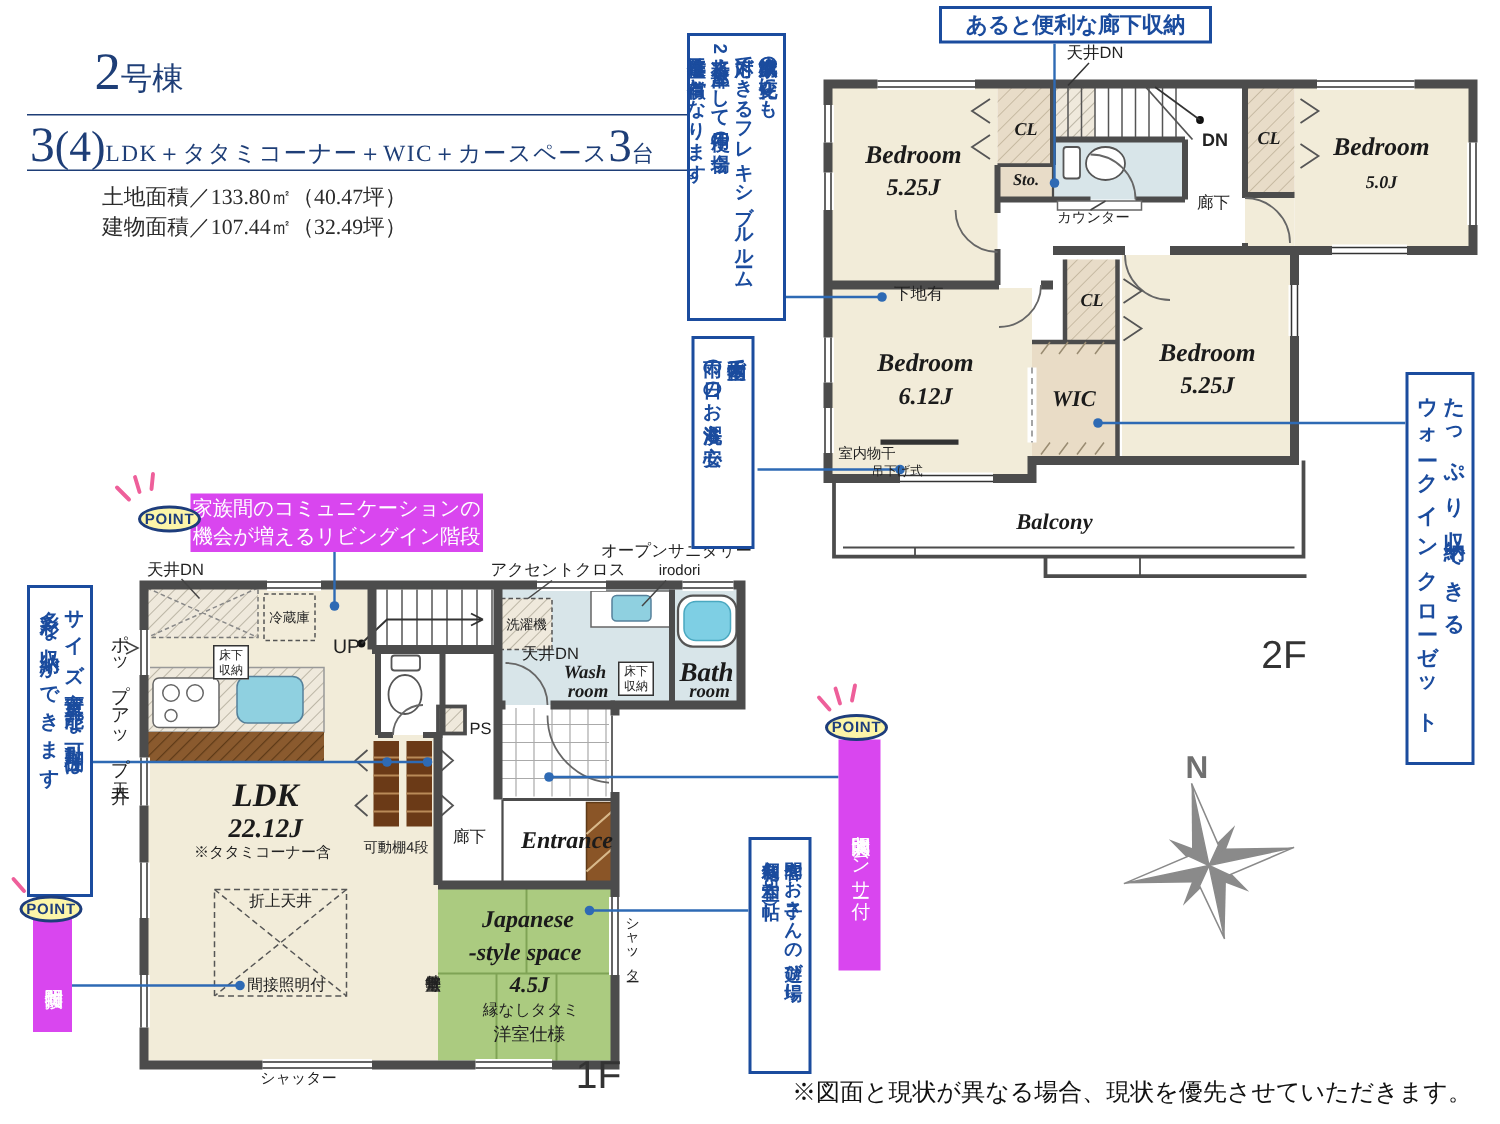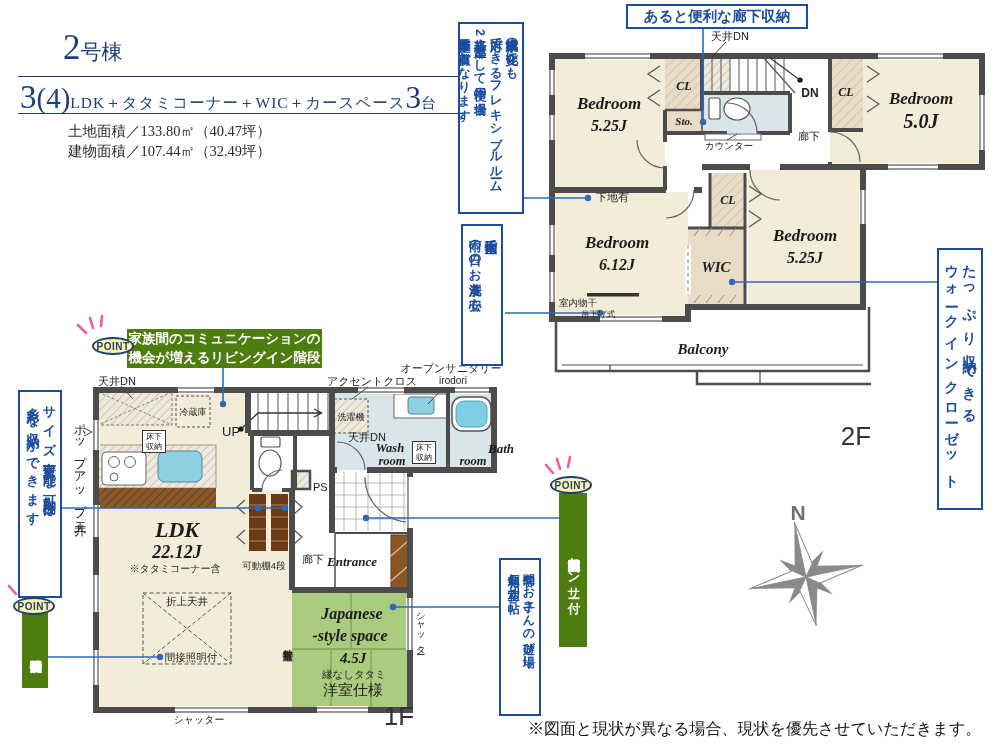--- a/index.html
+++ b/index.html
@@ -10,21 +10,21 @@
   .lbl{position:absolute;transform:translate(-50%,-50%);white-space:nowrap;color:#222;
        font-family:"Liberation Sans",sans-serif;line-height:1;}
   .ll{transform:translate(0,-50%);}            
   .serif{font-family:"Liberation Serif",serif;font-style:italic;font-weight:bold;color:#1b1b1b;}
   .vert{writing-mode:vertical-rl;}
   
   .vbox{position:absolute;writing-mode:vertical-rl;white-space:pre-line;border:2px solid #1b4c9e;
         color:#1b4c9e;background:#fff;font-weight:bold;box-sizing:border-box;
         padding:5px 3px;line-height:1.27;}
   
-  .nbox{position:absolute;background:#4d7c0f;color:#fff;font-weight:bold;box-sizing:border-box;}
+  .nbox{position:absolute;background:#d946ef;color:#fff;font-weight:normal;box-sizing:border-box;}
   .nvert{writing-mode:vertical-rl;padding:6px 0;text-align:center;line-height:1.1;
          display:flex;align-items:center;justify-content:center;}
   
   .point{position:absolute;background:#fcf5a8;border:2px solid #1d3d7c;color:#1d3d7c;
          border-radius:50%;font-size:10px;font-weight:bold;width:42px;height:18px;
          display:flex;align-items:center;justify-content:center;letter-spacing:.5px;box-sizing:border-box;}
   
   .tinybox{position:absolute;border:1px solid #333;background:#fff;font-size:8px;line-height:1.2;
            width:22px;text-align:center;padding:1px 0;color:#222;}
   
@@ -341,21 +341,21 @@
 <div class="hline" style="left:458px;top:28px;width:1px;height:86px;"></div>
 <div class="area" style="left:68px;top:122px;">土地面積／133.80㎡（40.47坪）</div>
 <div class="area" style="left:68px;top:142px;">建物面積／107.44㎡（32.49坪）</div>
 
 <div class="lbl serif" style="left:609px;top:103px;font-size:17px;">Bedroom</div>
 <div class="lbl serif" style="left:609px;top:126px;font-size:16px;">5.25J</div>
 <div class="lbl serif" style="left:684px;top:86px;font-size:12px;">CL</div>
 <div class="lbl serif" style="left:684px;top:121px;font-size:11px;text-align:center;">Sto.</div>
 <div class="lbl serif" style="left:846px;top:92px;font-size:12px;">CL</div>
 <div class="lbl serif" style="left:921px;top:98px;font-size:17px;">Bedroom</div>
-<div class="lbl serif" style="left:921px;top:121px;font-size:20px;">5.0J</div>
+<div class="lbl serif" style="left:921px;top:121px;font-size:12px;">5.0J</div>
 <div class="lbl" style="left:809px;top:136px;font-size:11px;">廊下</div>
 <div class="lbl" style="left:810px;top:93px;font-size:12px;font-weight:bold;">DN</div>
 <div class="lbl" style="left:730px;top:36px;font-size:11px;">天井DN</div>
 <div class="lbl" style="left:729px;top:146px;font-size:9.5px;">カウンター</div>
 <div class="lbl ll" style="left:596px;top:197px;font-size:11px;">下地有</div>
 <div class="lbl serif" style="left:617px;top:242px;font-size:17px;">Bedroom</div>
 <div class="lbl serif" style="left:617px;top:265px;font-size:16px;">6.12J</div>
 <div class="lbl" style="left:578px;top:303px;font-size:9.5px;">室内物干</div>
 <div class="lbl ll" style="left:581px;top:314px;font-size:8.5px;">吊下げ式</div>
 <div class="lbl serif" style="left:728px;top:200px;font-size:12px;">CL</div>
@@ -371,37 +371,37 @@
 <div class="tinybox" style="left:142px;top:430px;">床下収納</div>
 <div class="lbl ll" style="left:222px;top:431px;font-size:13px;">UP</div>
 <div class="lbl" style="left:372px;top:381px;font-size:11px;">アクセントクロス</div>
 <div class="lbl" style="left:451px;top:368px;font-size:11px;">オープンサニタリー</div>
 <div class="lbl" style="left:453px;top:381px;font-size:10px;">irodori</div>
 <div class="lbl" style="left:351px;top:417px;font-size:9px;">洗濯機</div>
 <div class="lbl ll" style="left:348px;top:437px;font-size:11px;">天井DN</div>
 <div class="lbl serif" style="left:390px;top:448px;font-size:12.5px;">Wash</div>
 <div class="lbl serif" style="left:392px;top:461px;font-size:12.5px;">room</div>
 <div class="tinybox" style="left:412px;top:441px;">床下収納</div>
-<div class="lbl serif" style="left:471px;top:448px;font-size:13px;margin-left:30px;">Bath</div>
+<div class="lbl serif" style="left:471px;top:448px;font-size:18px;">Bath</div>
 <div class="lbl serif" style="left:473px;top:461px;font-size:12.5px;">room</div>
 <div class="lbl ll" style="left:313px;top:487px;font-size:11px;">PS</div>
 <div class="lbl serif" style="left:177px;top:530px;font-size:22px;">LDK</div>
 <div class="lbl serif" style="left:177px;top:552px;font-size:18px;">22.12J</div>
 <div class="lbl" style="left:175px;top:569px;font-size:10px;">※タタミコーナー含</div>
 <div class="lbl" style="left:264px;top:566px;font-size:9.5px;">可動棚4段</div>
 <div class="lbl" style="left:313px;top:559px;font-size:11px;">廊下</div>
-<div class="lbl serif" style="left:352px;top:561px;font-size:13px;">Entrance</div>
+<div class="lbl serif" style="left:378px;top:561px;font-size:16px;">Entrance</div>
 <div class="lbl" style="left:187px;top:601px;font-size:10.5px;">折上天井</div>
 <div class="lbl" style="left:191px;top:657px;font-size:10.5px;">間接照明付</div>
 <div class="lbl vert" style="left:288px;top:648px;font-size:10.5px;">垂壁無畳寄せ</div>
 <div class="lbl serif" style="left:352px;top:614px;font-size:16px;">Japanese</div>
 <div class="lbl serif" style="left:350px;top:636px;font-size:16px;">-style space</div>
 <div class="lbl serif" style="left:353px;top:658px;font-size:15px;">4.5J</div>
 <div class="lbl" style="left:354px;top:674px;font-size:10.5px;">縁なしタタミ</div>
-<div class="lbl" style="left:353px;top:689px;font-size:15px;">洋室仕様</div>
+<div class="lbl" style="left:353px;top:689px;font-size:12px;">洋室仕様</div>
 <div class="lbl" style="left:199px;top:720px;font-size:10px;">シャッター</div>
 <div class="lbl vert" style="left:421px;top:627px;font-size:9.5px;">シャッター</div>
 <div class="lbl floorbig" style="left:399px;top:716px;">1F</div>
 
 <div style="position:absolute;left:626px;top:4px;width:182px;height:25px;border:2px solid #1b4c9e;background:#fff;color:#1b4c9e;font-weight:bold;font-size:14.5px;display:flex;align-items:center;justify-content:center;box-sizing:border-box;">あると便利な廊下収納</div>
 <div class="vbox" style="left:458px;top:22px;width:66px;height:192px;font-size:12.5px;">家族構成の変化にも
 対応できるフレキシブルルーム
 将来2部屋として使用の場合、
 壁造作工事は有償となります。</div>
 <div class="vbox" style="left:461px;top:224px;width:42px;height:142px;font-size:12.5px;">室内物干で

